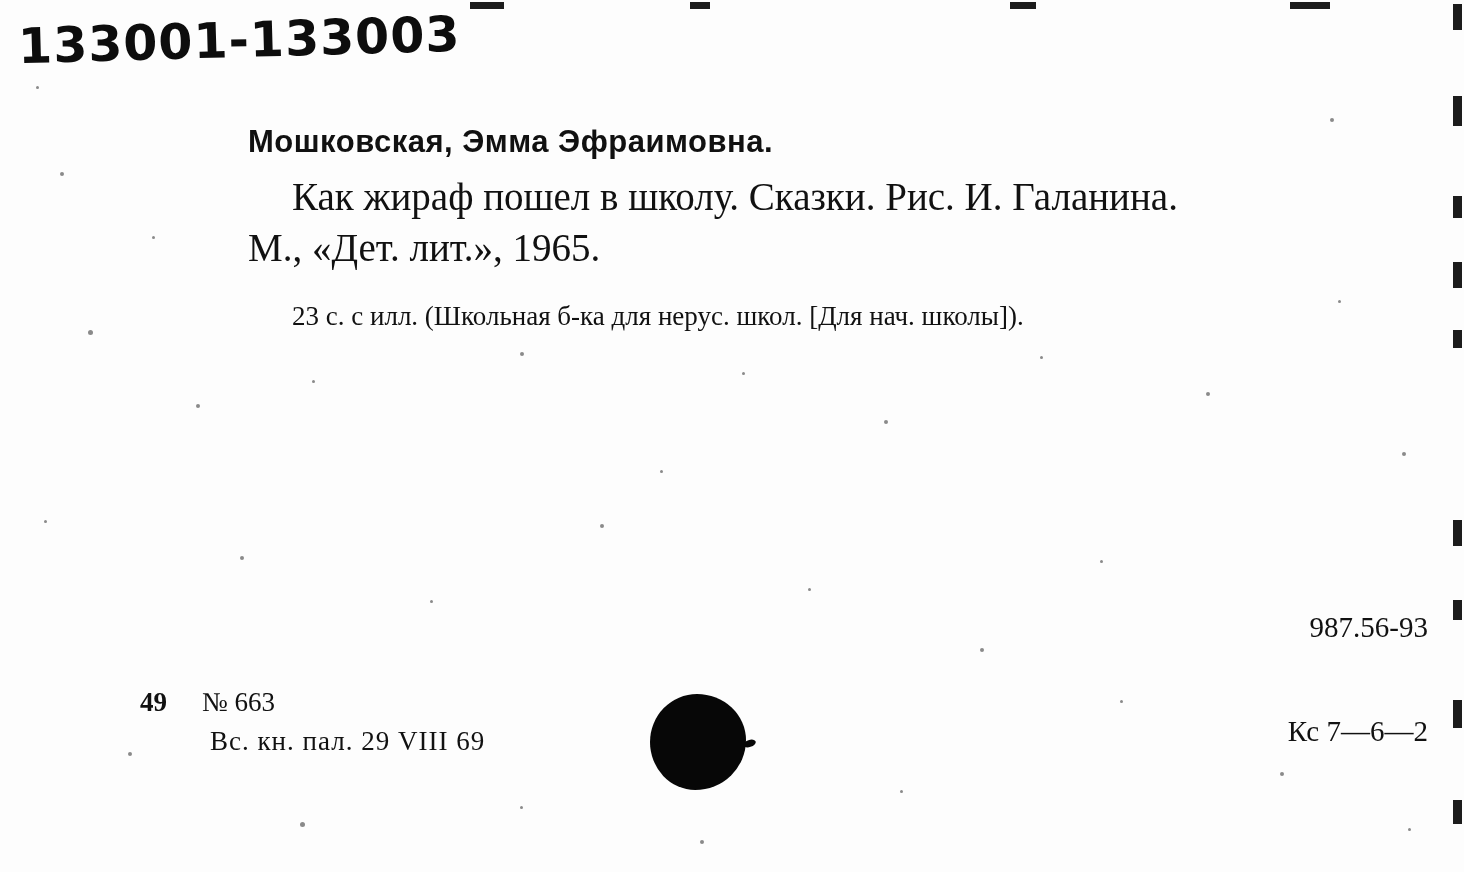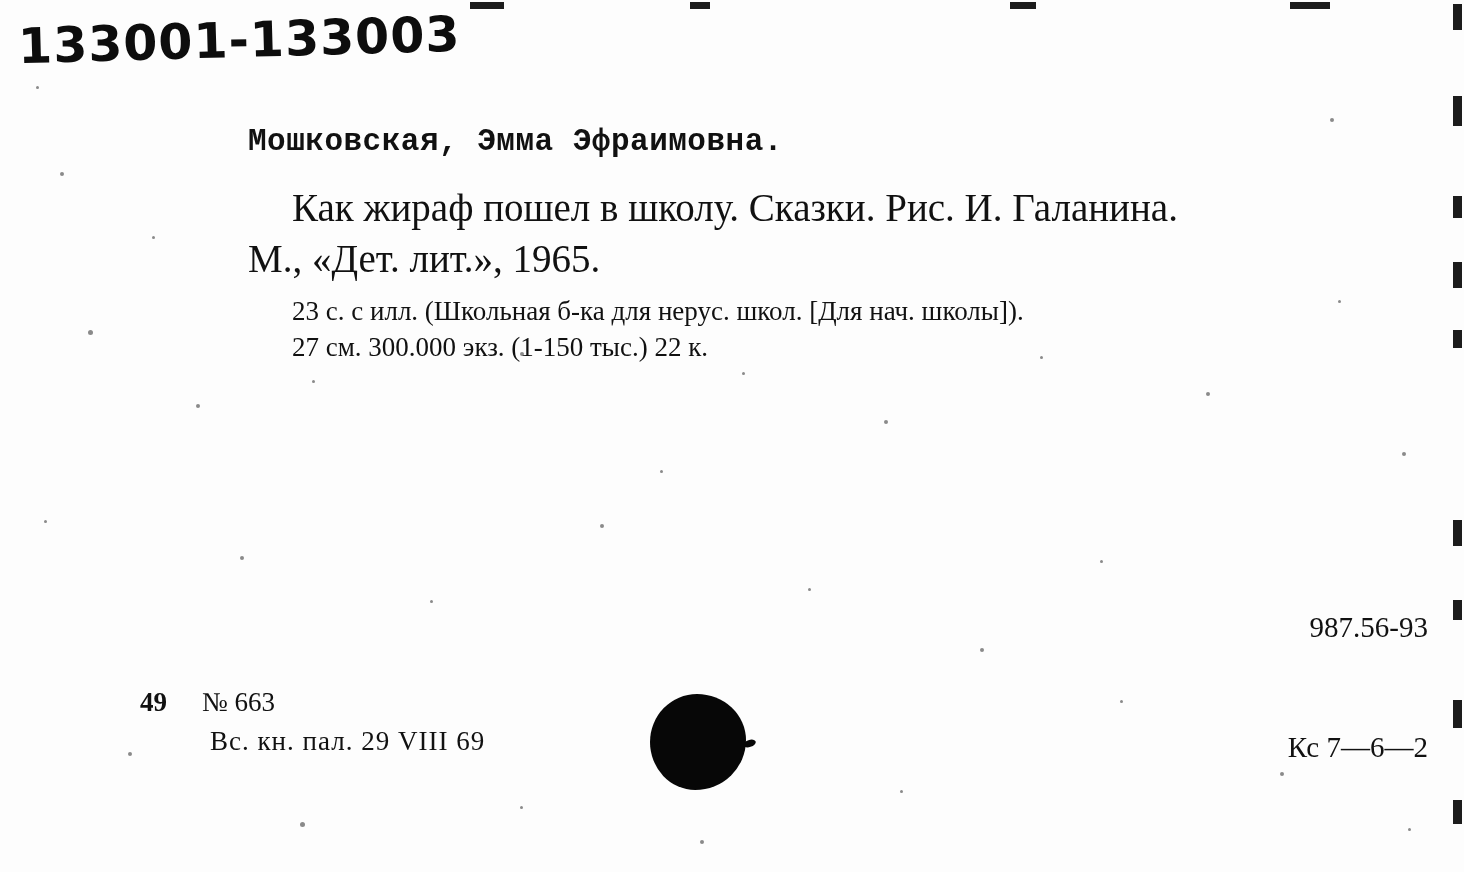--- a/index.html
+++ b/index.html
@@ -46,40 +46,40 @@
   }
 
   
   .record {
     position: absolute;
     left: 248px;
     top: 124px;
     width: 1165px;
   }
   .author {
-    font-family: Liberation Mono, monospace;
+    font-family: Liberation Sans, sans-serif;
     font-weight: bold;
     font-size: 31px;
     letter-spacing: .5px;
-    margin: 0 0 24px 0;
+    margin: 0 0 12px 0;
     white-space: nowrap;
   }
   .title-block {
     font-size: 39px;
     line-height: 1.30;
     margin: 0 0 4px 0;
   }
   .title-block .indent {
     display: inline-block;
     width: 44px;
   }
   .collation {
     font-size: 27px;
     line-height: 1.33;
-    margin-top: 10px;
+    margin-top: 26px;
     padding-left: 44px;
   }
   .collation div { white-space: nowrap; }
 
   
   .footer-left {
     position: absolute;
     left: 140px;
     bottom: 112px;
     font-size: 27px;
@@ -91,21 +91,21 @@
     font-weight: bold;
     display: inline-block;
     width: 62px;
   }
   .spaced { letter-spacing: 1px; margin-left: 8px; }
 
   
   .footer-right {
     position: absolute;
     right: 36px;
-    bottom: 108px;
+    bottom: 124px;
     text-align: left;
     font-size: 29px;
   }
   .class-number {
     position: absolute;
     right: 36px;
     bottom: 228px;
     font-size: 29px;
     white-space: nowrap;
   }
@@ -171,21 +171,20 @@
   <div class="handwriting">133001-133003</div>
 
   <div class="record">
     <div class="author">Мошковская, Эмма Эфраимовна.</div>
     <div class="title-block">
       <span class="indent"></span><span>Как жираф пошел в школу. Сказки. Рис. И. Галанина.</span><br>
       <span>М., «Дет. лит.», 1965.</span>
     </div>
     <div class="collation">
       <div>23 с. с илл. (Школьная б-ка для нерус. школ. [Для нач. школы]).</div>
-      <div>27 см. 300.000 экз. (1-150 тыс.) 22 к.</div>
     </div>
   </div>
 
   <div class="class-number">987.56-93</div>
 
   <div class="footer-left">
     <div class="row"><span class="lead-num">49</span><span>№ 663</span></div>
     <div class="row"><span class="fl-indent"></span><span class="spaced">Вс. кн. пал. 29 VIII 69</span></div>
   </div>
 

